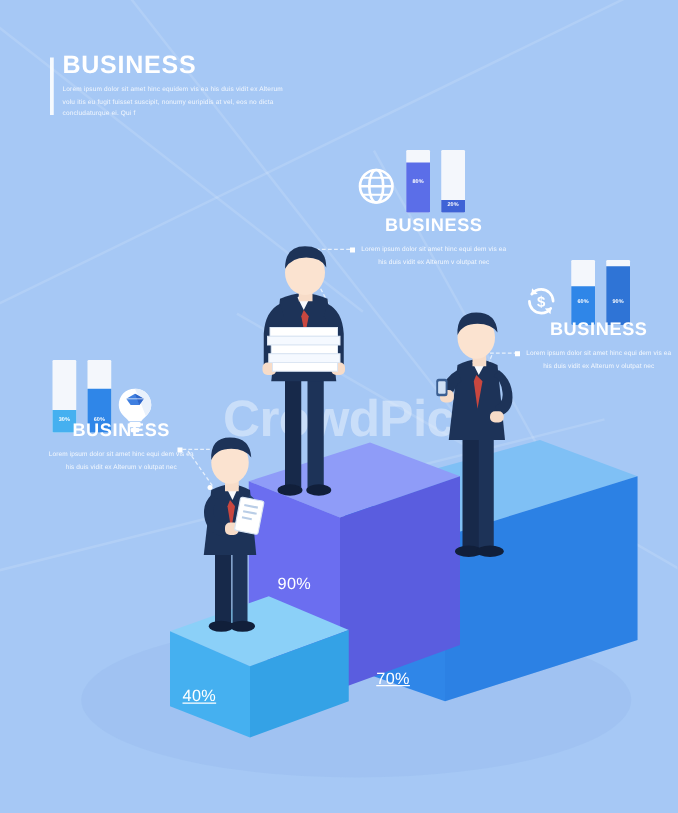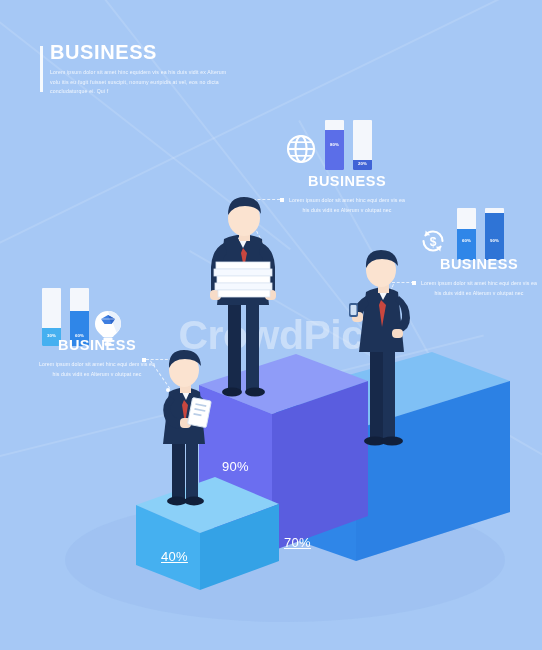--- a/index.html
+++ b/index.html
@@ -71,23 +71,23 @@
     position:absolute;left:0;right:0;top:312px;text-align:center;
     font-size:41px;font-weight:700;letter-spacing:-.5px;
     color:rgba(255,255,255,.40);pointer-events:none;user-select:none;
   }
 
   
   .chart{position:absolute;left:0;top:0;width:542px;height:650px;pointer-events:none;}
   .barlabel{
     position:absolute;color:#ffffff;font-size:13px;font-weight:400;letter-spacing:.3px;
   }
-  .lbl40{left:161px;top:549px;text-decoration:underline;}
+  .lbl40{left:146px;top:549px;text-decoration:underline;}
   .lbl90{left:222px;top:459px;}
-  .lbl70{left:284px;top:535px;text-decoration:underline;}
+  .lbl70{left:301px;top:535px;text-decoration:underline;}
 </style>
 </head>
 <body>
 
 <div class="stage">
 
   <div class="streak s1"></div>
   <div class="streak s2"></div>
   <div class="streak s3"></div>
   <div class="streak s4"></div>

